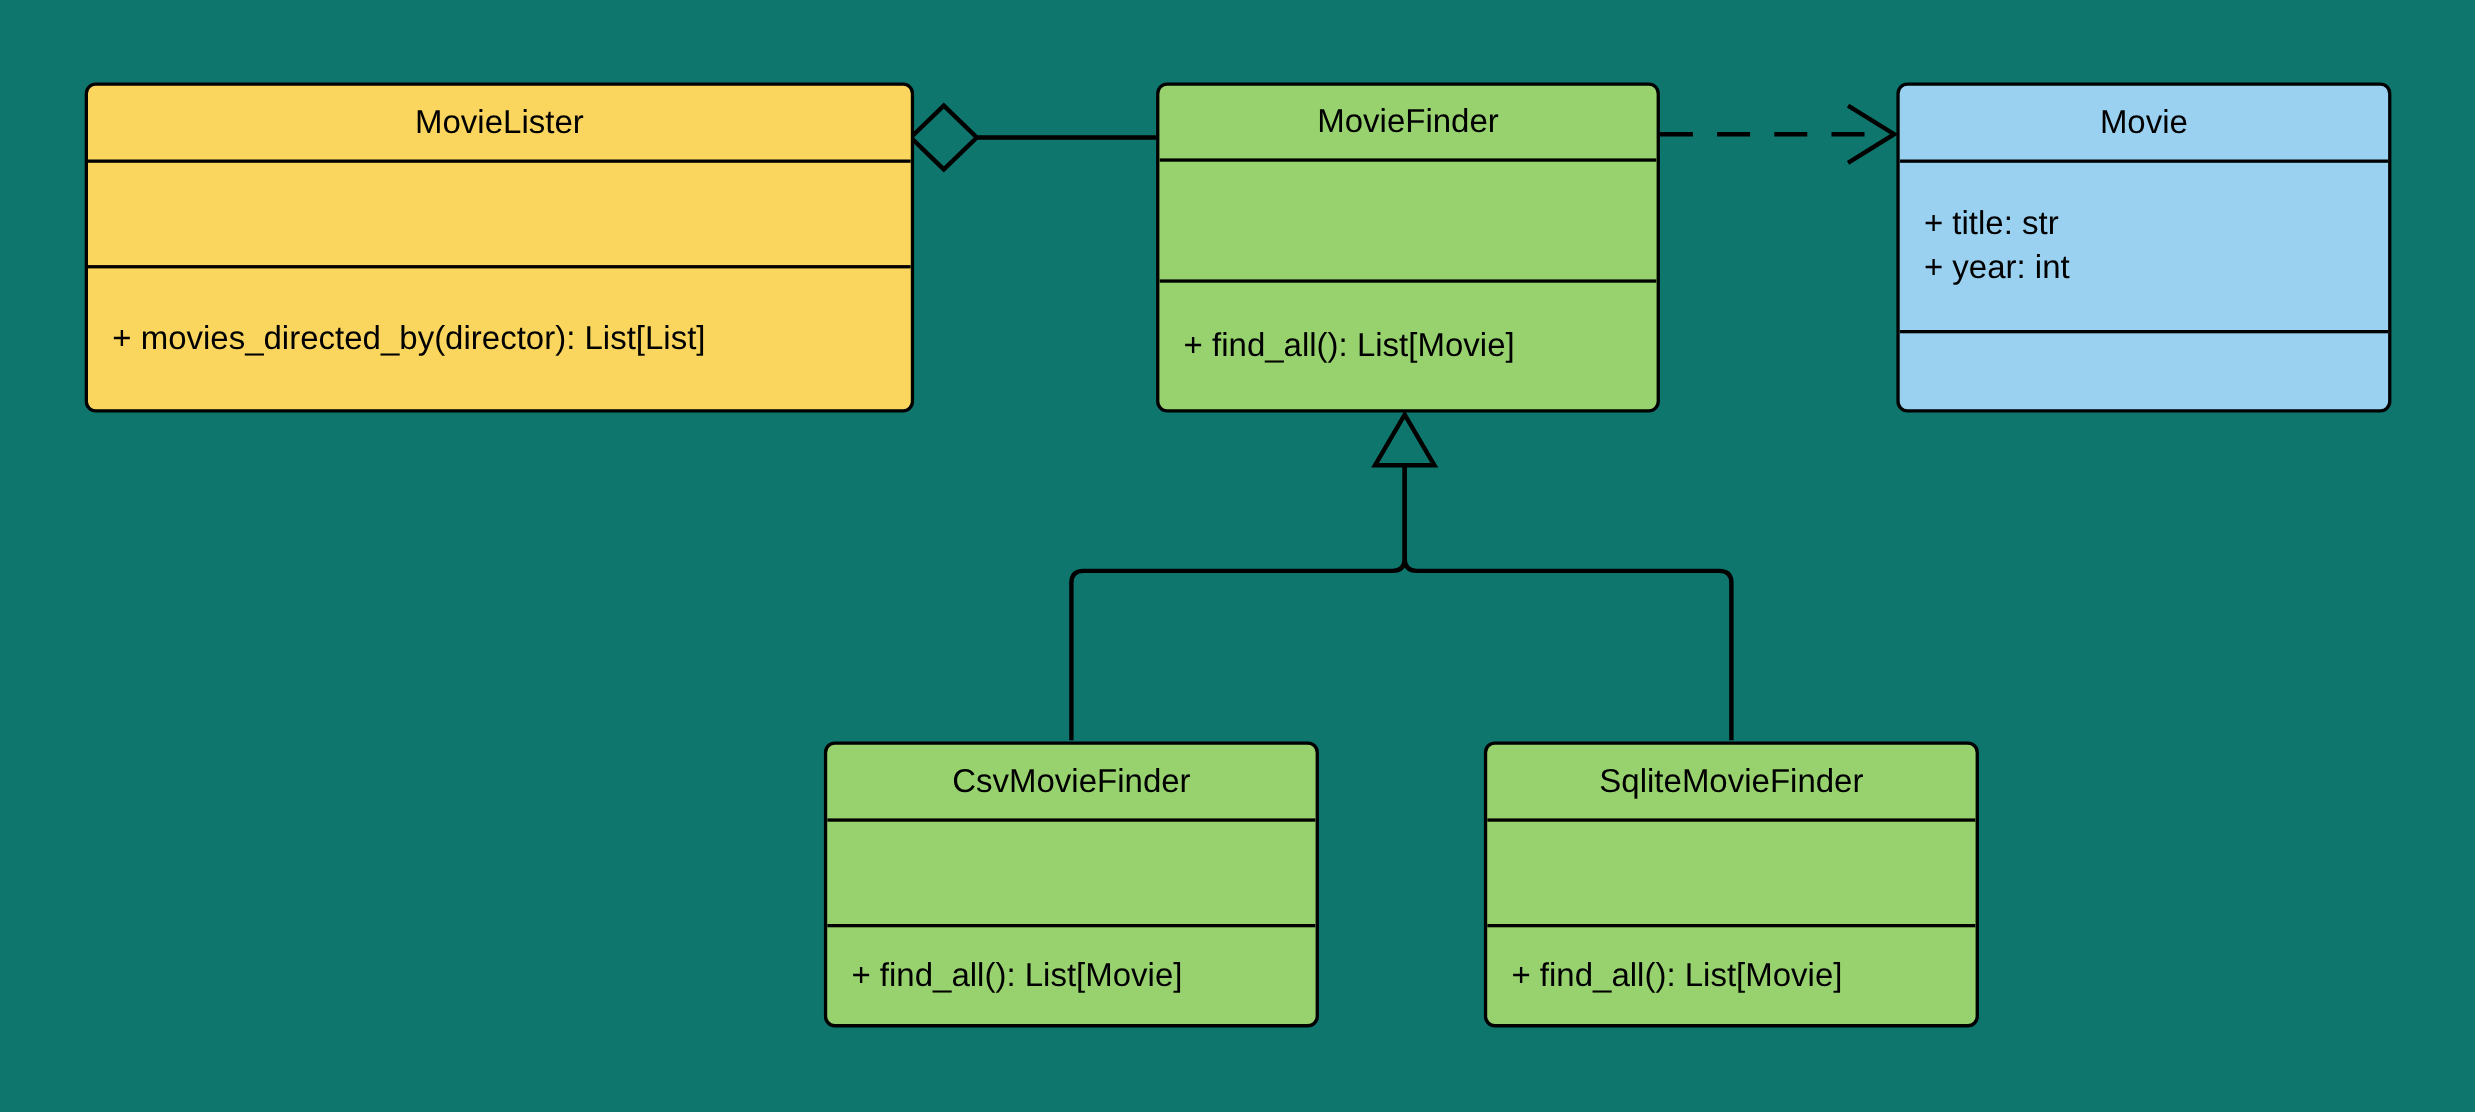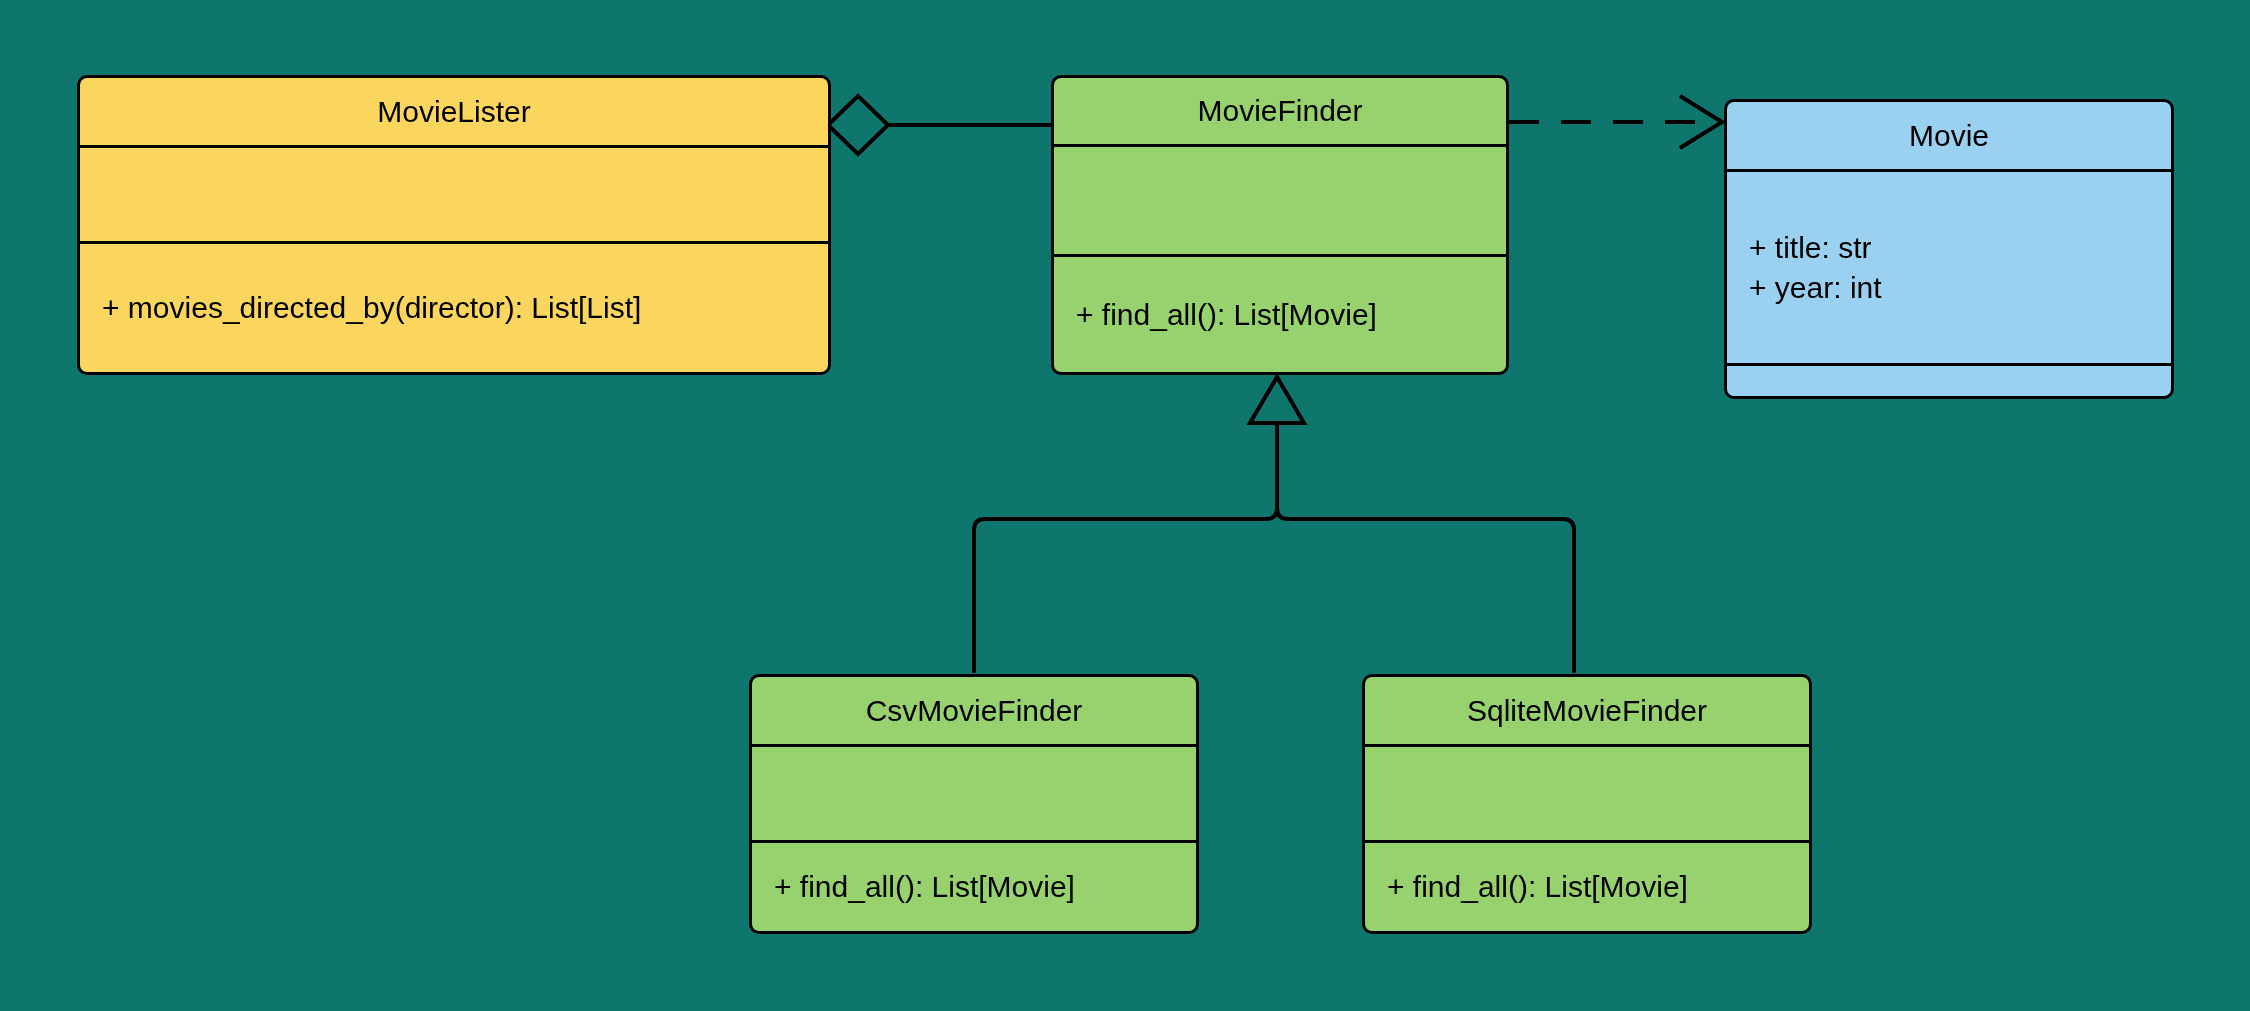--- a/index.html
+++ b/index.html
@@ -59,23 +59,23 @@
   }
   
   #box-movielister   { left: 77px;   top: 75px;  width: 754px; height: 300px; }
   #box-movielister   .sec-title { height: 67px; }
   #box-movielister   .sec-attrs { height: 96px; }
 
   #box-moviefinder   { left: 1051px; top: 75px;  width: 458px; height: 300px; }
   #box-moviefinder   .sec-title { height: 66px; }
   #box-moviefinder   .sec-attrs { height: 110px; }
 
-  #box-movie         { left: 1724px; top: 75px;  width: 450px; height: 300px; margin-top: 24px; }
+  #box-movie         { left: 1724px; top: 75px;  width: 450px; height: 300px; }
   #box-movie         .sec-title { height: 67px; }
-  #box-movie         .sec-attrs { height: 194px; }
+  #box-movie         .sec-attrs { height: 155px; }
 
   #box-csvmoviefinder    { left: 749px;  top: 674px; width: 450px; height: 260px; }
   #box-csvmoviefinder    .sec-title { height: 67px; text-align: right; }
   #box-csvmoviefinder    .sec-attrs { height: 96px; }
 
   #box-sqlitemoviefinder { left: 1349px; top: 674px; width: 450px; height: 260px; }
   #box-sqlitemoviefinder .sec-title { height: 67px; }
   #box-sqlitemoviefinder .sec-attrs { height: 96px; }
 
   .conn-stroke {
@@ -133,21 +133,21 @@
   </div>
 
   <div class="uml-class" id="box-csvmoviefinder" style="background-color: rgb(151, 210, 111);">
     <div class="sec-title">CsvMovieFinder</div>
     <div class="sec-attrs"></div>
     <div class="sec-methods">
       <div class="member-line">+ find_all(): List[Movie]</div>
     </div>
   </div>
 
-  <div class="uml-class" id="box-sqlitemoviefinder" style="background-color: rgb(151, 210, 111); margin-left: 13px;">
+  <div class="uml-class" id="box-sqlitemoviefinder" style="background-color: rgb(151, 210, 111);">
     <div class="sec-title">SqliteMovieFinder</div>
     <div class="sec-attrs"></div>
     <div class="sec-methods">
       <div class="member-line">+ find_all(): List[Movie]</div>
     </div>
   </div>
 
 </div>
 
 </body></html>

